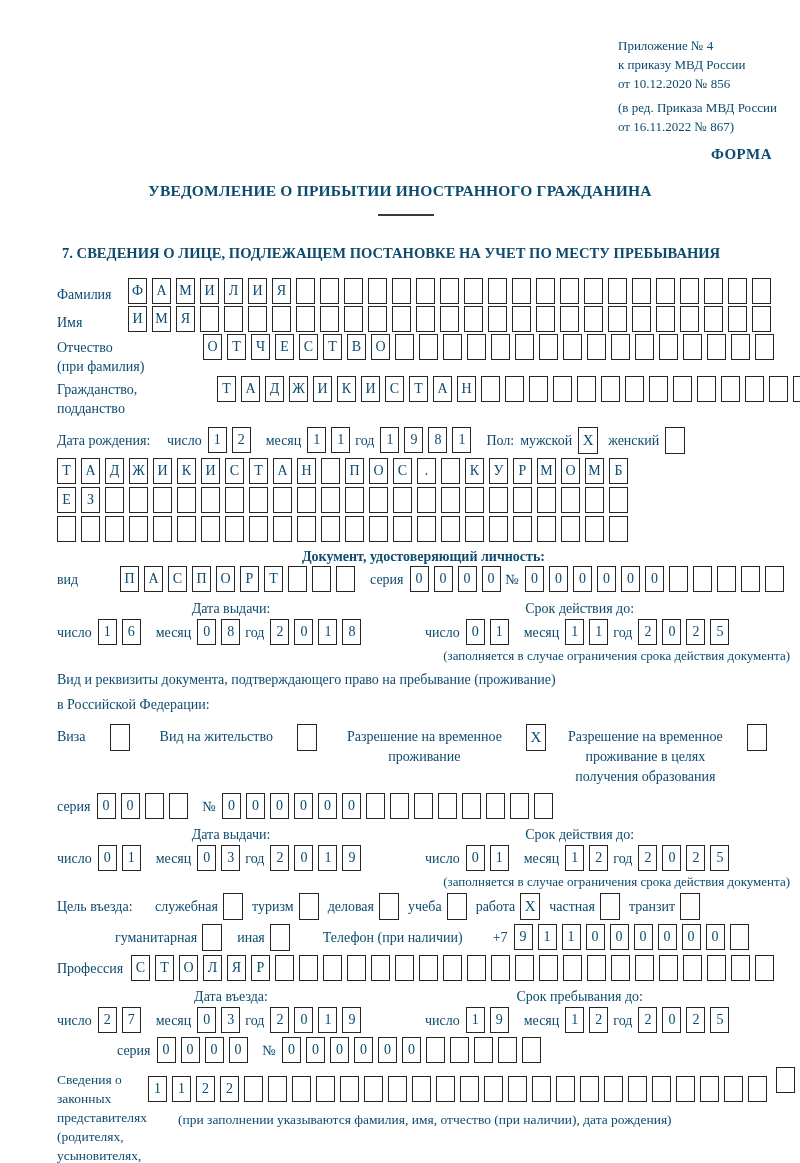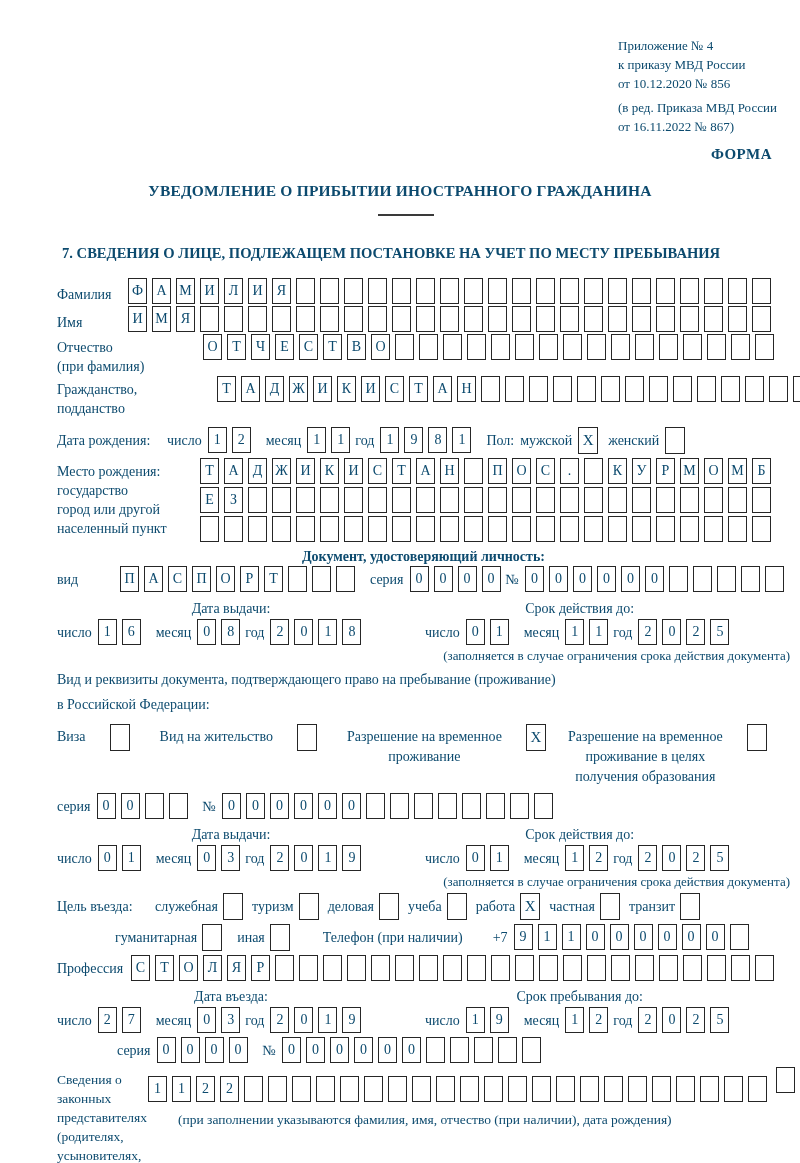--- a/index.html
+++ b/index.html
@@ -249,26 +249,20 @@
           <span class="box">1</span>
         </span>
       <span class="word ml">Пол:</span>
       <span class="word">мужской</span>
       <span class="cbox">X</span>
       <span class="word ml">женский</span>
       <span class="cbox"></span>
     </div>
 
     <div class="row">
-      <div class="lbl lbl2 w143">
-        <div>Место рождения:</div>
-        <div>государство</div>
-        <div>город или другой</div>
-        <div>населенный пункт</div>
-      </div>
       <div class="stack">
         <div class="boxes">
             <span class="box">Т</span>
             <span class="box">А</span>
             <span class="box">Д</span>
             <span class="box">Ж</span>
             <span class="box">И</span>
             <span class="box">К</span>
             <span class="box">И</span>
             <span class="box">С</span>

